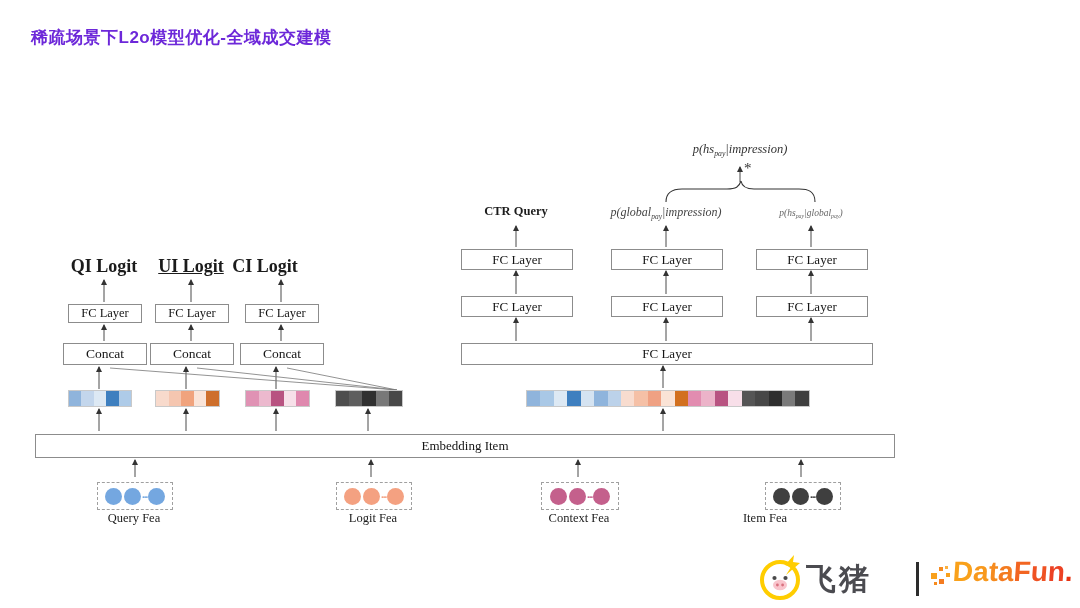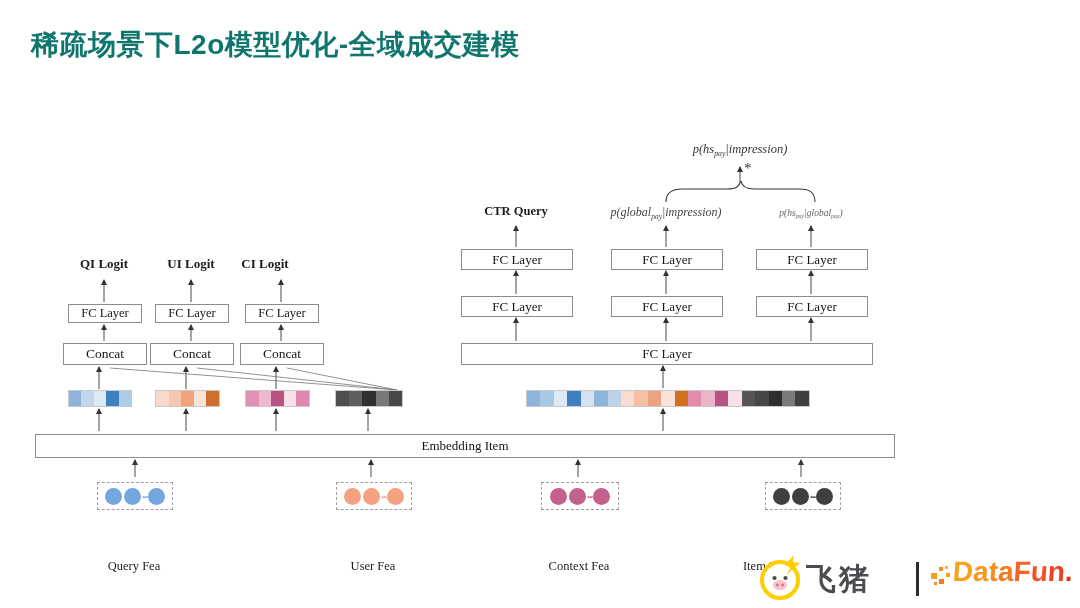--- a/index.html
+++ b/index.html
@@ -1,33 +1,33 @@
 <!DOCTYPE html>
 <html><head>
 <meta charset="utf-8">
 <style>
   html,body{margin:0;padding:0;}
   body{width:1080px;height:608px;background:#ffffff;position:relative;overflow:hidden;
        font-family:"Liberation Serif", serif;color:#1c1c1c;}
   .abs{position:absolute;}
   .title{position:absolute;left:31px;top:26px;font-family:"Liberation Sans",sans-serif;
-         font-weight:bold;font-size:28px;color:#0f766e;letter-spacing:0.5px;}
+         font-weight:bold;font-size:17px;color:#6d28d9;letter-spacing:0.5px;}
   .nnbox{position:absolute;border:1px solid #8c8c8c;background:#fff;display:flex;
          align-items:center;justify-content:center;font-size:13px;color:#151515;}
   .tlabel{position:absolute;top:256px;width:80px;text-align:center;font-weight:bold;
-          font-size:13px;color:#1b1b1b;}
+          font-size:18px;color:#1b1b1b;}
   .rlabel{position:absolute;text-align:center;font-style:italic;color:#3d3d3d;}
   .sub{font-size:0.62em;vertical-align:-0.35em;text-align:center;}
   .strip{position:absolute;display:flex;height:15px;border:0.5px solid #c9c9c9;}
   .strip>div{flex:1;}
   .feabox{position:absolute;height:26px;border:1px dashed #a0a0a0;display:flex;
           align-items:center;justify-content:center;background:#fff;}
   .feabox .dot{width:17px;height:17px;border-radius:50%;margin:0 1px;}
   .feabox .ell{font-weight:bold;font-size:11px;letter-spacing:-1px;margin:0 0px 4px 0px;}
-  .flabel{position:absolute;top:511px;width:100px;text-align:center;font-size:12.5px;color:#1b1b1b;margin-top:48px;}
+  .flabel{position:absolute;top:511px;width:100px;text-align:center;font-size:12.5px;color:#1b1b1b;}
   svg.wires{position:absolute;left:0;top:0;width:1080px;height:608px;pointer-events:none;}
   
   .fliggy-text{position:absolute;left:806px;top:559px;font-family:"Liberation Sans",sans-serif;
                font-weight:bold;font-size:30px;color:#4b4b50;letter-spacing:3px;}
   .sepbar{position:absolute;left:916px;top:562px;width:3px;height:34px;background:#2c2c2c;}
   .datafun{position:absolute;left:953px;top:556px;font-family:"Liberation Sans",sans-serif;
            font-weight:bold;font-size:28px;transform:skewX(-4deg);letter-spacing:0px;}
   .pixels{position:absolute;left:931px;top:565px;width:22px;height:24px;}
   .pixels i{position:absolute;display:block;}
   .px1{left:0px;top:8px;width:6px;height:6px;background:#F9A01B;}
@@ -110,21 +110,21 @@
 <div class="nnbox" style="left:461px;top:249px;width:110px;height:19px;">FC Layer</div>
 <div class="nnbox" style="left:611px;top:249px;width:110px;height:19px;">FC Layer</div>
 <div class="nnbox" style="left:756px;top:249px;width:110px;height:19px;">FC Layer</div>
 <div class="nnbox" style="left:461px;top:296px;width:110px;height:19px;">FC Layer</div>
 <div class="nnbox" style="left:611px;top:296px;width:110px;height:19px;">FC Layer</div>
 <div class="nnbox" style="left:756px;top:296px;width:110px;height:19px;">FC Layer</div>
 
 <div class="nnbox" style="left:461px;top:343px;width:410px;height:20px;">FC Layer</div>
 
 <div class="tlabel" style="left:64px;">QI Logit</div>
-<div class="tlabel" style="left:151px;">UI Logit</div>
+<div class="tlabel" style="left:151px;text-decoration:underline;">UI Logit</div>
 <div class="tlabel" style="left:225px;">CI Logit</div>
 
 <div class="nnbox" style="left:68px;top:304px;width:72px;height:17px;font-size:12.5px;">FC Layer</div>
 <div class="nnbox" style="left:155px;top:304px;width:72px;height:17px;font-size:12.5px;">FC Layer</div>
 <div class="nnbox" style="left:245px;top:304px;width:72px;height:17px;font-size:12.5px;">FC Layer</div>
 
 <div class="nnbox" style="left:63px;top:343px;width:82px;height:20px;font-size:13.5px;">Concat</div>
 <div class="nnbox" style="left:150px;top:343px;width:82px;height:20px;font-size:13.5px;">Concat</div>
 <div class="nnbox" style="left:240px;top:343px;width:82px;height:20px;font-size:13.5px;">Concat</div>
 
@@ -201,21 +201,21 @@
     <span class="dot" style="background: rgb(196, 96, 140);"></span>
   </div>
 <div class="feabox" style="left:765px;top:482px;width:74px;">
     <span class="dot" style="background: rgb(63, 63, 63);"></span>
     <span class="dot" style="background: rgb(63, 63, 63);"></span>
     <span class="ell" style="color: rgb(63, 63, 63);">...</span>
     <span class="dot" style="background: rgb(63, 63, 63);"></span>
   </div>
 
 <div class="flabel" style="left:84px;">Query Fea</div>
-<div class="flabel" style="left:323px;">User Fea</div>
+<div class="flabel" style="left:323px;">Logit Fea</div>
 <div class="flabel" style="left:529px;">Context Fea</div>
 <div class="flabel" style="left:715px;">Item Fea</div>
 
 <div class="abs" style="left:756px;top:554px;width:48px;height:48px;">
   <svg viewBox="0 0 48 48" width="48" height="48">
     <circle cx="24" cy="26" r="18" fill="#ffffff" stroke="#FFCD00" stroke-width="4"></circle>
     <path d="M38,1 L29,11 L35,13 L30,21 L44,9 L37,8 Z" fill="#FFCD00"></path>
     <circle cx="18.5" cy="24" r="2.1" fill="#4a4a4a"></circle>
     <circle cx="29.5" cy="24" r="2.1" fill="#4a4a4a"></circle>
     <ellipse cx="24" cy="31" rx="7" ry="5.3" fill="#F9C5CD"></ellipse>

